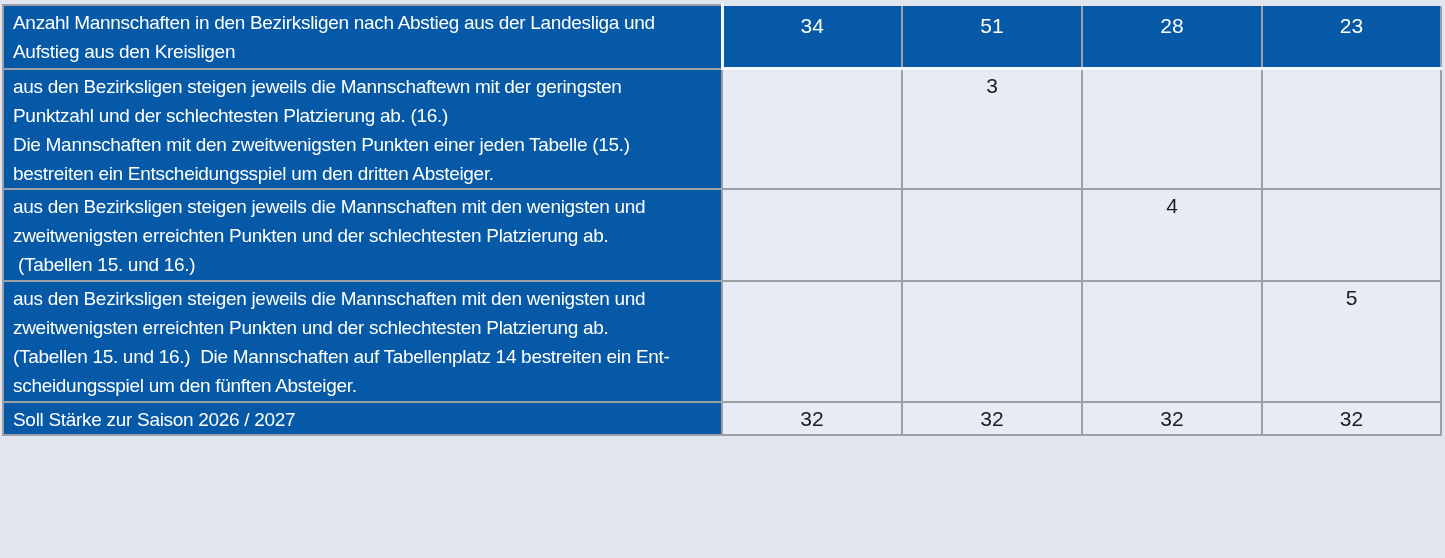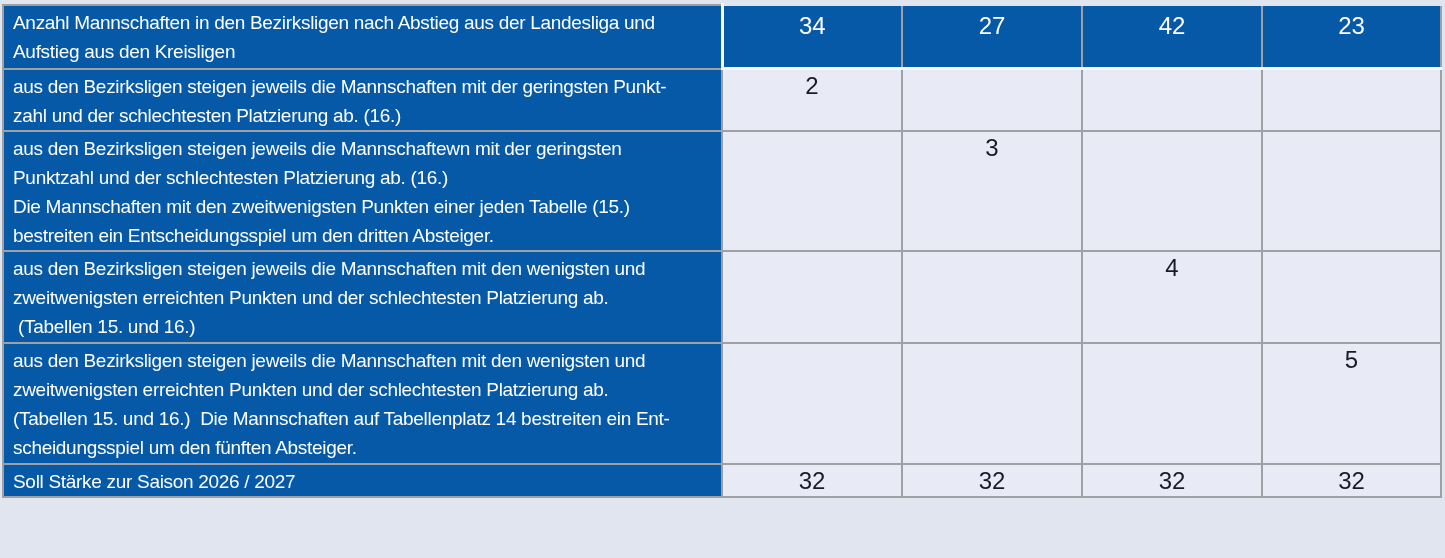--- a/index.html
+++ b/index.html
@@ -41,21 +41,21 @@
     font-size: 19px;
     line-height: 29px;
     letter-spacing: -0.3px;
     padding: 2px 6px 0 9px;
     white-space: pre-wrap;
     text-align: left;
   }
   td.val {
     background: var(--cell);
     color: var(--txt-dark);
-    font-size: 24px;
+    font-size: 21px;
     line-height: 24px;
     text-align: center;
     padding-top: 4px;
     font-weight: 400;
   }
   tr.r1 td.val {
     background: var(--blue);
     color: var(--txt-light);
     border-top: 3px solid var(--page);
     border-bottom: 3px solid var(--sep);
@@ -81,31 +81,23 @@
       <col style="width:180px">
       <col style="width:180px">
       <col style="width:180px">
       <col style="width:179px">
     </colgroup>
     <tbody>
       <tr class="r1">
         <td class="desc">Anzahl Mannschaften in den Bezirksligen nach Abstieg aus der Landesliga und
 Aufstieg aus den Kreisligen</td>
         <td class="val first">34</td>
-        <td class="val">27</td>
-        <td class="val">42</td>
+        <td class="val">51</td>
+        <td class="val">28</td>
         <td class="val">23</td>
-      </tr>
-      <tr class="r3">
-        <td class="desc">aus den Bezirksligen steigen jeweils die Mannschaften mit der geringsten Punkt-
-zahl und der schlechtesten Platzierung ab. (16.)</td>
-        <td class="val">2</td>
-        <td class="val"></td>
-        <td class="val"></td>
-        <td class="val"></td>
       </tr>
       <tr class="r4">
         <td class="desc">aus den Bezirksligen steigen jeweils die Mannschaftewn mit der geringsten
 Punktzahl und der schlechtesten Platzierung ab. (16.)
 Die Mannschaften mit den zweitwenigsten Punkten einer jeden Tabelle (15.)
 bestreiten ein Entscheidungsspiel um den dritten Absteiger.</td>
         <td class="val"></td>
         <td class="val">3</td>
         <td class="val"></td>
         <td class="val"></td>

